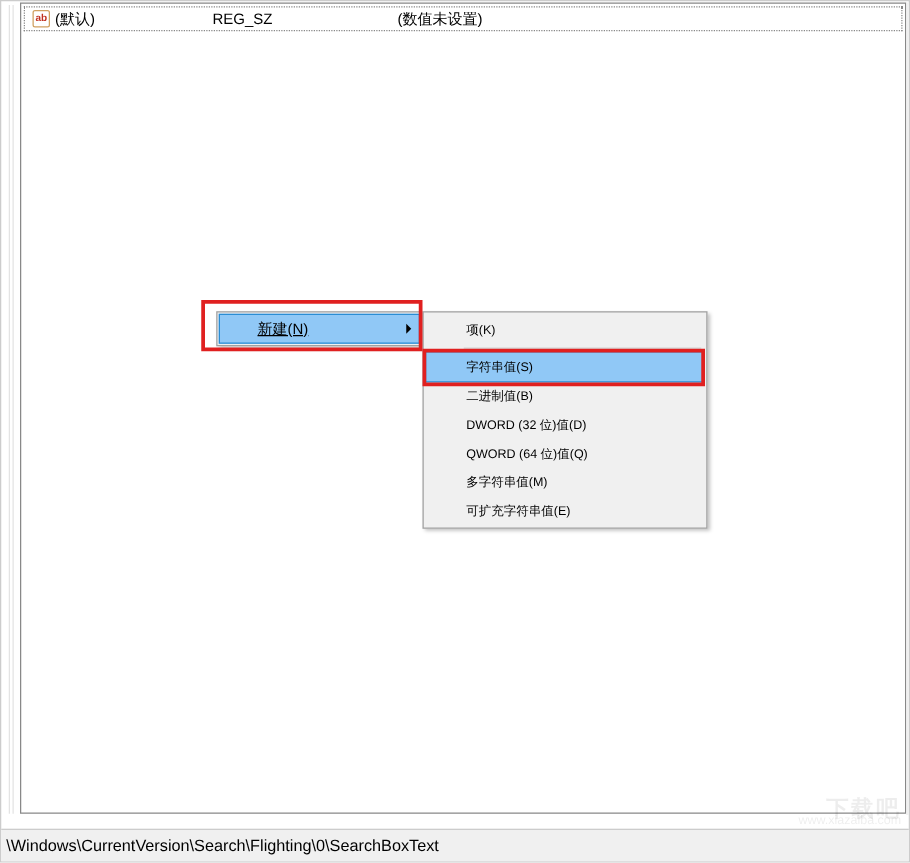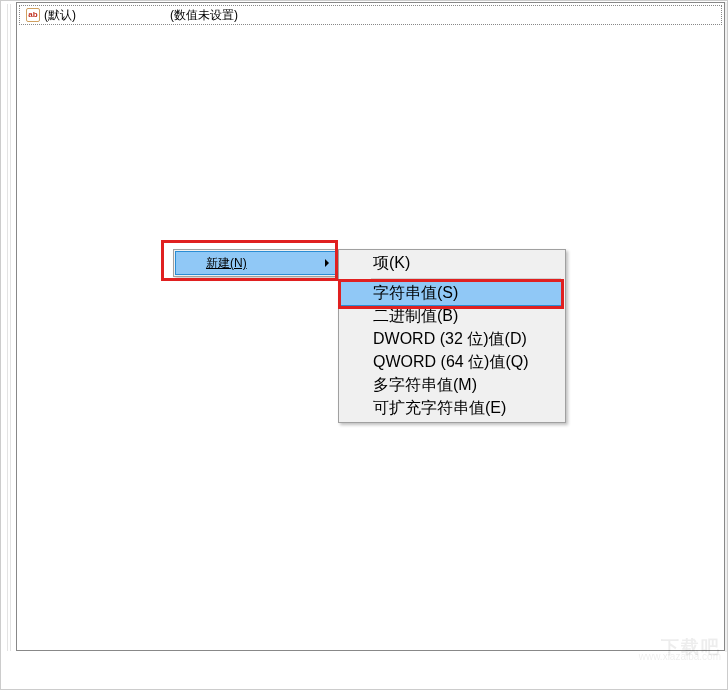--- a/index.html
+++ b/index.html
@@ -150,21 +150,21 @@
       background: #f0f0f0;
       border: 1px solid #a0a0a0;
       box-shadow: 2px 2px 3px rgba(0,0,0,0.25);
       padding: 2px;
     }
     .context-menu-2 .item {
       height: 23px;
       display: flex;
       align-items: center;
       padding-left: 32px;
-      font-size: 16px;
+      font-size: 10px;
     }
     .context-menu-2 .item.hover {
       background: #90c8f6;
       border: 1px solid #2a8dd4;
       margin: -1px;
       height: 25px;
     }
     .context-menu-2 .sep {
       height: 1px;
       background: #d0d0d0;
@@ -225,20 +225,21 @@
 <div class="outer-frame">
   <div class="left-separator"></div>
 
   <div class="list-area">
 
     <div class="list-row">
       <div class="cell cell-name">
         <span class="reg-icon">ab</span>
         <span>(默认)</span>
       </div>
+      <div class="cell cell-type">REG_SZ</div>
       <div class="cell cell-data">(数值未设置)</div>
     </div>
   </div>
 
   <div class="scrollbar-v"></div>
 
   <div class="context-menu-1">
     <div class="item hover">
       <span>新建(N)</span>
       <span class="arrow"></span>
@@ -269,13 +270,16 @@
       <span>可扩充字符串值(E)</span>
     </div>
   </div>
 
   <div class="red-rect red1"></div>
   <div class="red-rect red2"></div>
 
   <div class="watermark">下载吧</div>
   <div class="watermark-url">www.xiazaiba.com</div>
 
+  <div class="status-bar">
+    <span>\Windows\CurrentVersion\Search\Flighting\0\SearchBoxText</span>
+  </div>
 </div>
 
 </body></html>

